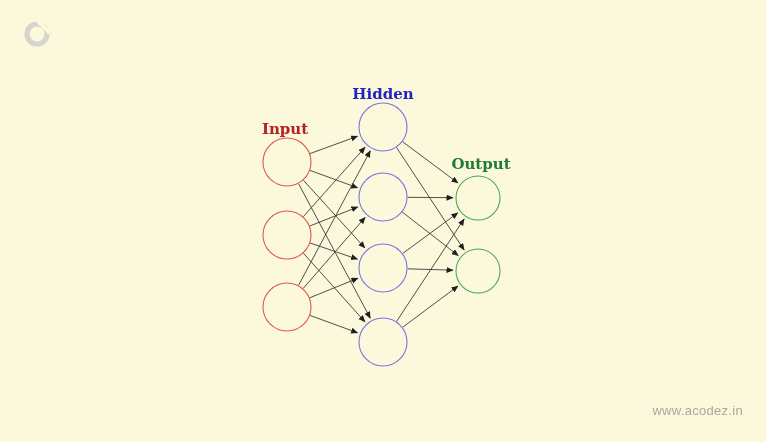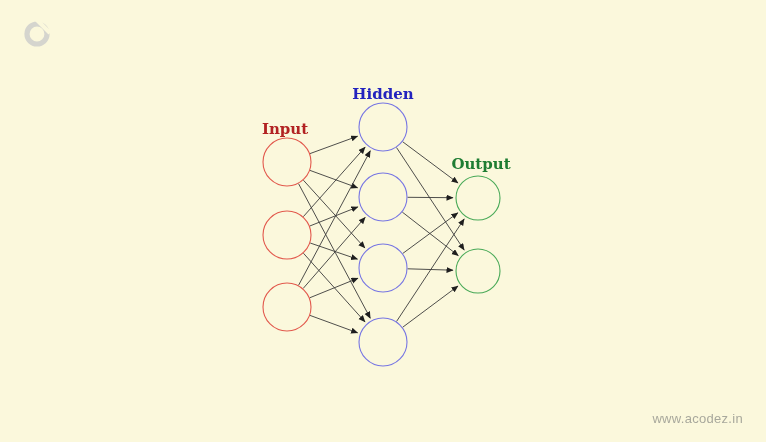--- a/index.html
+++ b/index.html
@@ -23,21 +23,21 @@
   }
   #network text.layer-label {
     font-family: "DejaVu Serif", serif;
     font-weight: bold;
     font-size: 15px;
     text-anchor: middle;
   }
   .watermark {
     position: absolute;
     right: 23px;
-    bottom: 16px;
+    bottom: 24px;
     font-size: 13px;
     color: #A8A89C;
     letter-spacing: 0.3px;
   }
 </style>
 </head>
 <body>
 
 <div class="canvas" style="background: rgb(251, 248, 220);">
 

